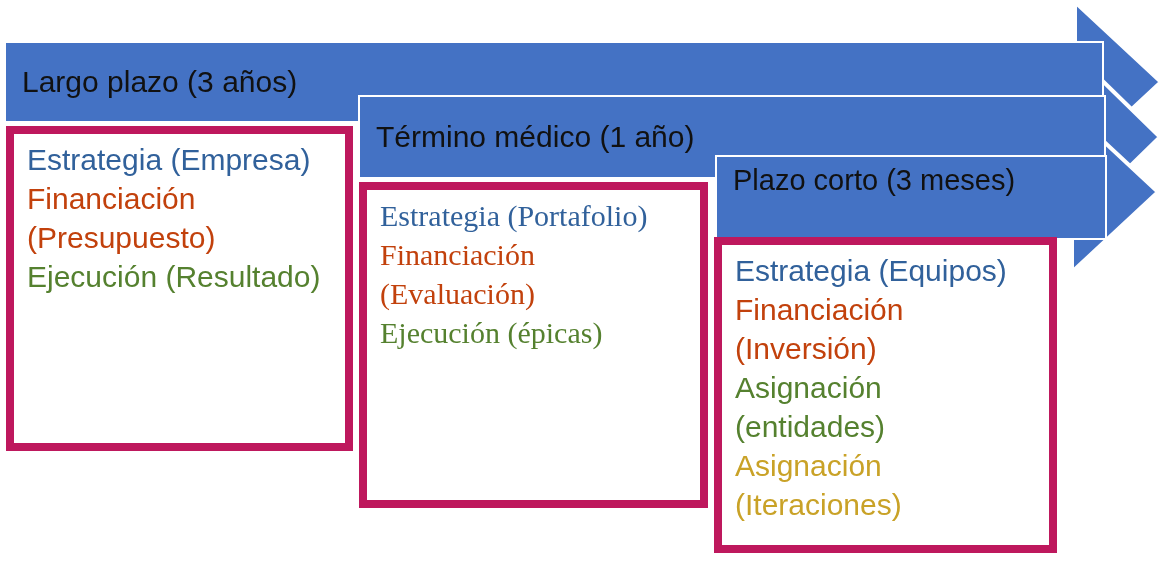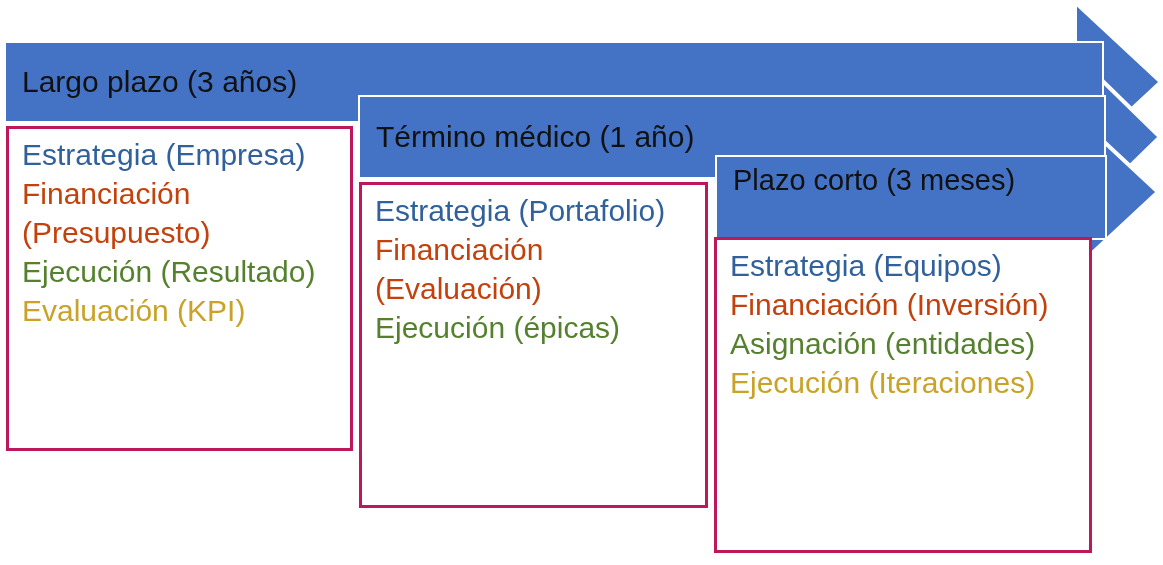--- a/index.html
+++ b/index.html
@@ -37,41 +37,41 @@
     font-size: 30px;
     line-height: 1.17;
     white-space: pre-line;
     border: 2px solid #ffffff;
   }
 
   
   .box {
     position: absolute;
     background: #ffffff;
-    border: 3px solid #be185d;
+    border: 8px solid #be185d;
     box-sizing: border-box;
     padding: 6px 10px 6px 13px;
   }
   .box .line {
     font-size: 30px;
     line-height: 1.3;
     white-space: pre-line;
   }
   .c-strategy   { color: #31619B; }
   .c-funding    { color: #c2410c; }
   .c-execution  { color: #55812F; }
   .c-evaluation { color: #C9A227; }
 
   #b1 { left: 4px;   top: 41px;  width: 1100px; height: 82px; }
   #b2 { left: 358px; top: 95px;  width: 748px;  height: 84px; }
   #b3 { left: 715px; top: 155px; width: 392px;  height: 85px; }
 
   #box1 { left: 6px;   top: 126px; width: 347px; height: 325px; }
-  #box2 { left: 359px; top: 182px; width: 349px; height: 326px; }
-  #box3 { left: 714px; top: 237px; width: 378px; height: 316px; }
+  #box2 { left: 359px; top: 182px; width: 349px; height: 326px; font-family: Liberation Serif, serif; }
+  #box3 { left: 714px; top: 237px; width: 343px; height: 316px; }
 
   #b3 { font-size: 29px; line-height: 1.2; align-items: flex-start; padding-top: 6px; }
 </style>
 </head>
 <body>
 
 <div id="canvas">
 
   <svg class="arrow-layer" viewBox="0 0 1163 565" width="1163" height="565" aria-hidden="true">
     <polygon points="1075,2 1161,82 1075,162" fill="#4472C4" stroke="#ffffff" stroke-width="4"></polygon>
@@ -82,29 +82,28 @@
   <div class="banner" id="b1">Largo plazo (3 años)</div>
 
   <div class="banner" id="b2">Término médico (1 año)</div>
 
   <div class="banner" id="b3">Plazo corto (3 meses)</div>
 
   <div class="box" id="box1">
     <div class="line c-strategy">Estrategia (Empresa)</div>
     <div class="line c-funding">Financiación (Presupuesto)</div>
     <div class="line c-execution">Ejecución (Resultado)</div>
-    <div class="line c-evaluation">Evaluación (KPI)</div>
   </div>
 
   <div class="box" id="box2">
     <div class="line c-strategy">Estrategia (Portafolio)</div>
     <div class="line c-funding">Financiación (Evaluación)</div>
     <div class="line c-execution">Ejecución (épicas)</div>
   </div>
 
   <div class="box" id="box3">
     <div class="line c-strategy">Estrategia (Equipos)</div>
     <div class="line c-funding">Financiación (Inversión)</div>
     <div class="line c-execution">Asignación (entidades)</div>
-    <div class="line c-evaluation">Ejecución (Iteraciones)</div>
+    <div class="line c-evaluation">Asignación (Iteraciones)</div>
   </div>
 
 </div>
 
 </body></html>

